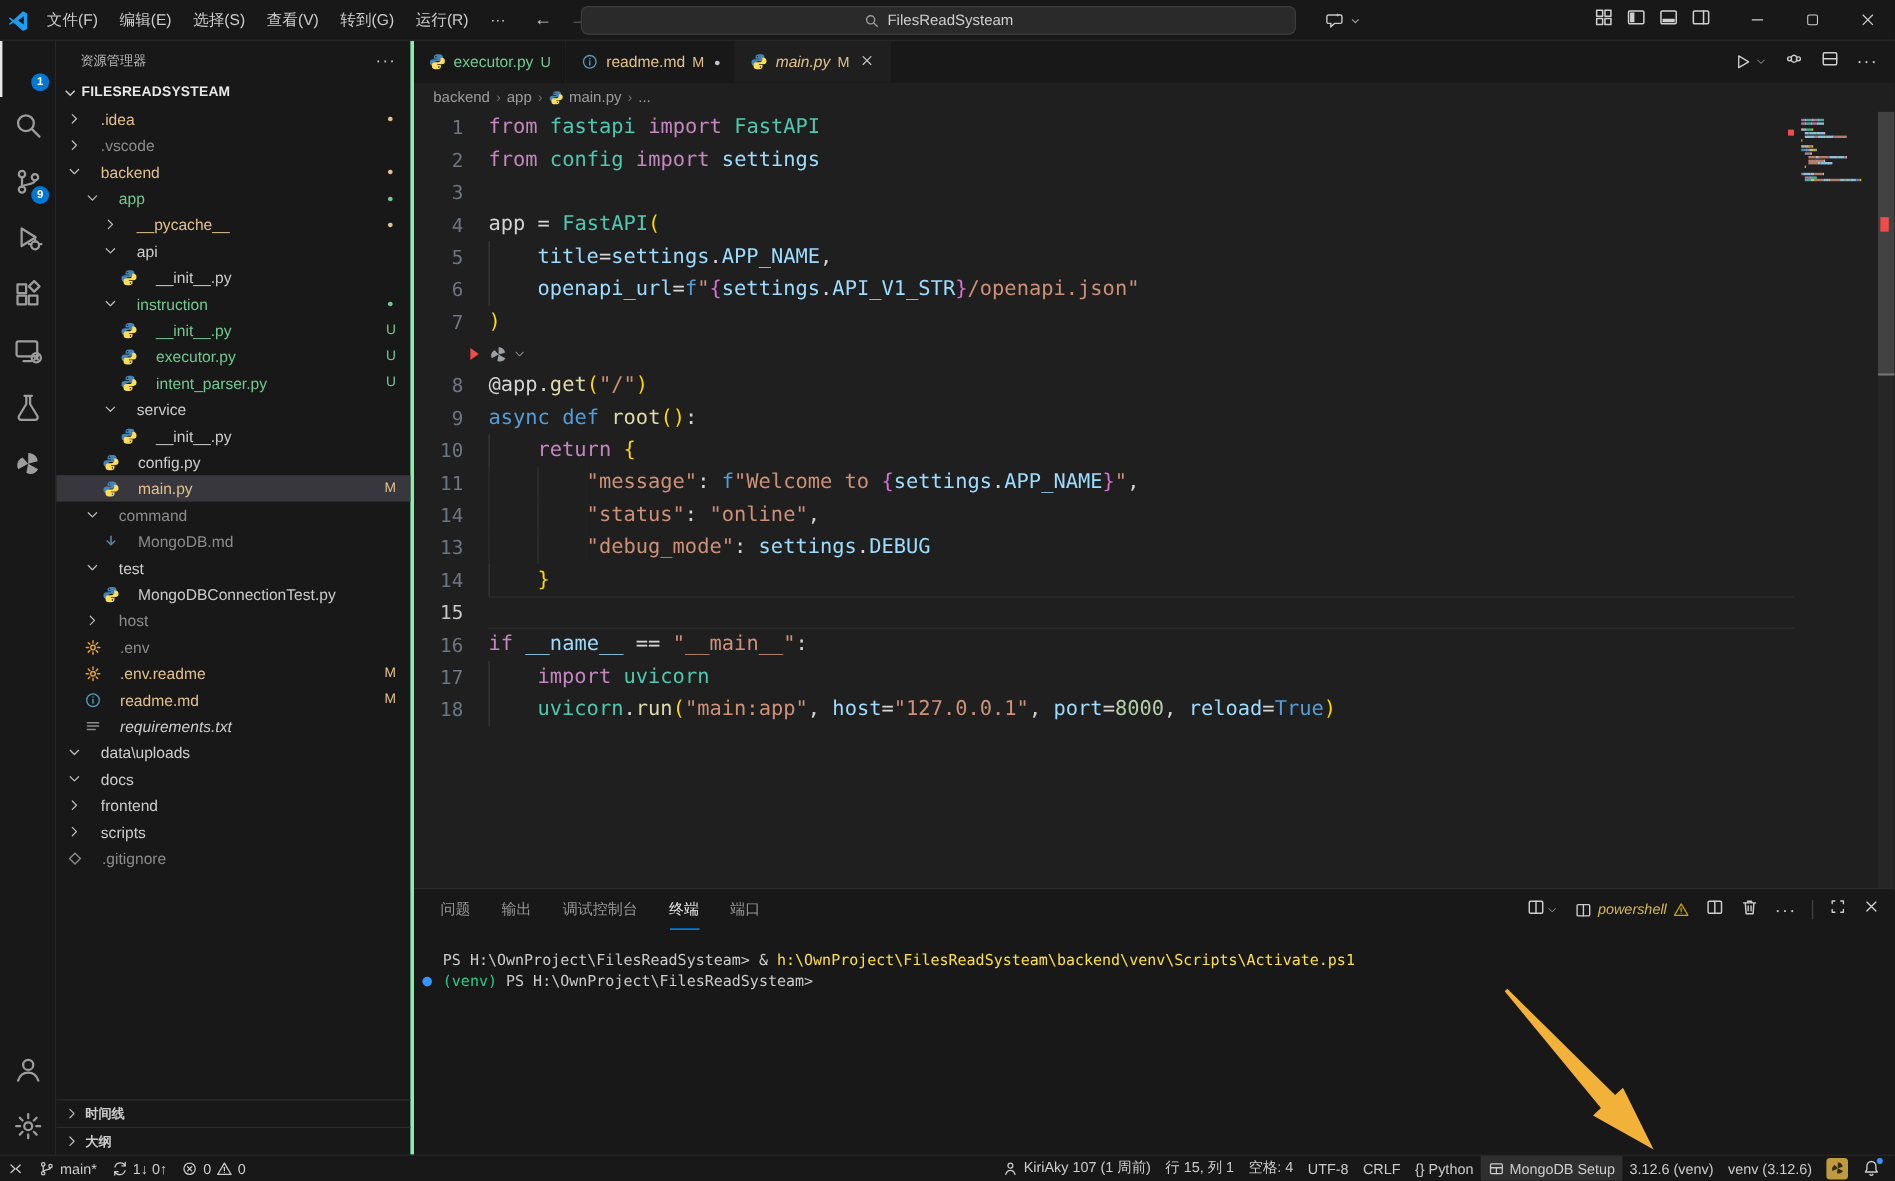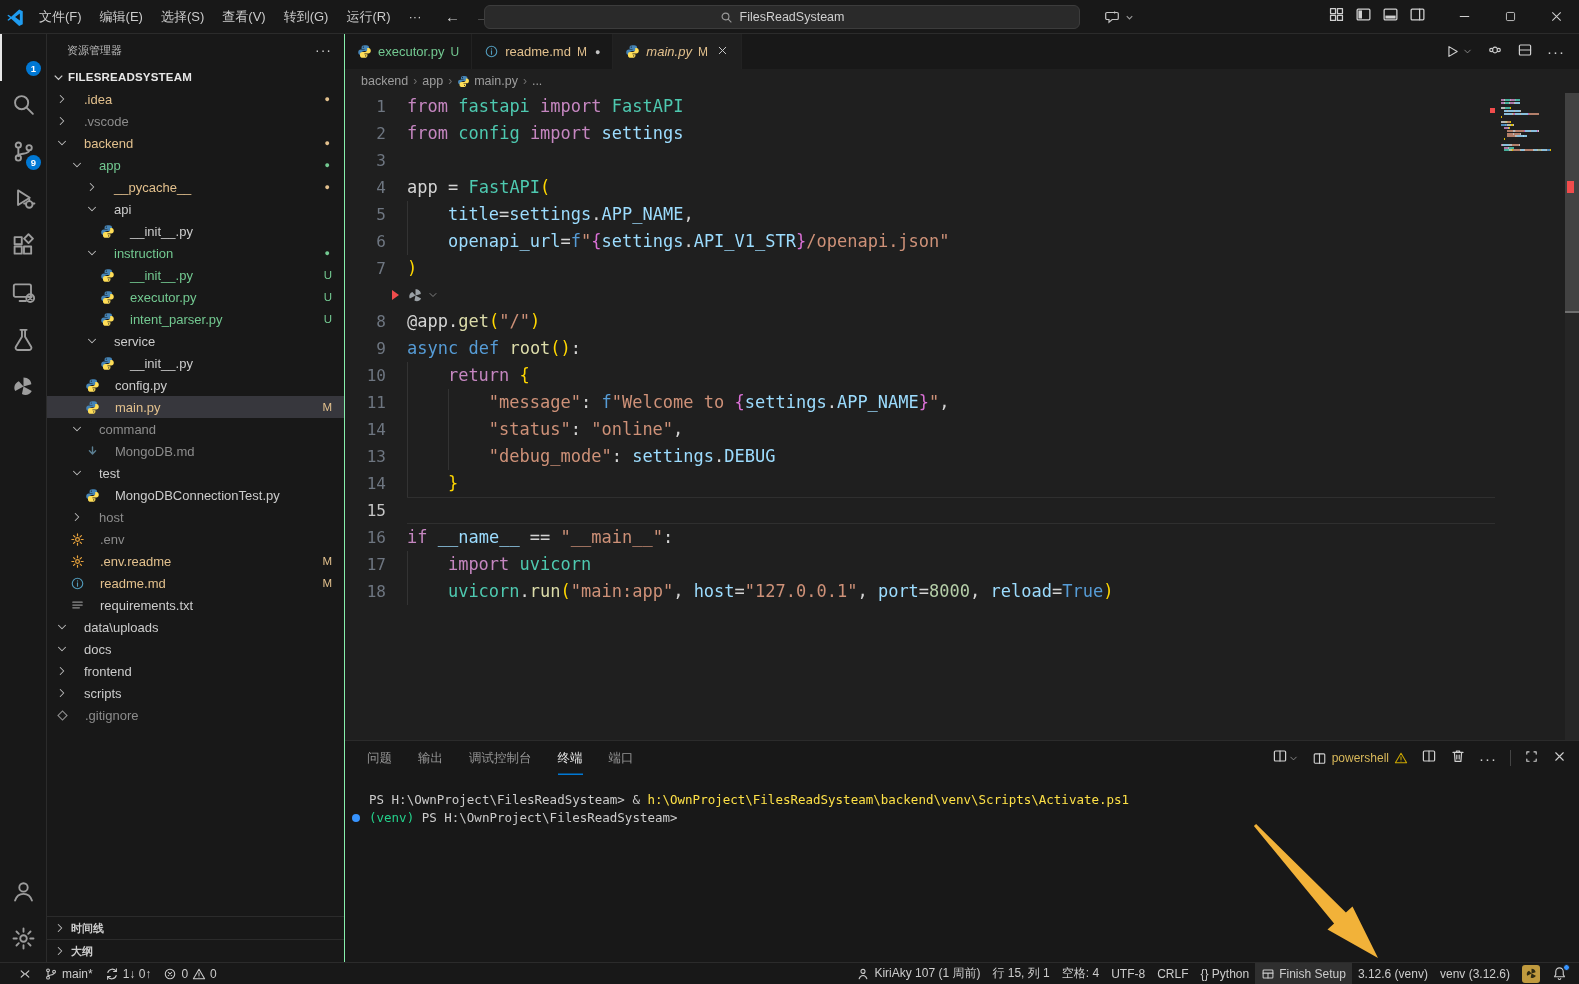--- a/index.html
+++ b/index.html
@@ -31,21 +31,21 @@
   .activitybar { width:47px; border-right:1px solid #2b2b2b; display:flex; flex-direction:column;
     align-items:stretch; background:#181818; }
   .act-item { position:relative; height:47px; display:flex; align-items:center; justify-content:center;
     color:#9d9d9d; }
   .act-item.active { color:#e7e7e7; box-shadow: inset 2px 0 0 #e7e7e7; }
   .act-badge { position:absolute; bottom:5px; right:5px; min-width:15px; height:15px; border-radius:8px;
     background:#0078d4; color:#fff; font-size:9.5px; display:flex; align-items:center; justify-content:center;
     padding:0 3px; font-weight:bold; }
   .act-bottom { margin-top:auto; }
 
-  .sidebar { width:298px; border-right:1px solid #86efac; background:#181818;
+  .sidebar { width:298px; border-right:3px solid #86efac; background:#181818;
     display:flex; flex-direction:column; }
   .sb-header { height:32px; display:flex; align-items:center; padding:0 12px 0 20px;
     font-size:11px; color:#bbbbbb; }
   .sb-header .more { margin-left:auto; color:#cccccc; letter-spacing:1px; font-size:14px; }
   .sb-root { height:22px; display:flex; align-items:center; gap:2px; padding-left:4px;
     font-size:11.5px; font-weight:bold; color:#e7e7e7; letter-spacing:.2px; }
   .tree { flex:0 0 auto; }
   .trow { position:relative; height:22px; display:flex; align-items:center; font-size:13px;gap:12px; }
   .trow.sel { background:#37373d; }
   .trow .lbl { margin-left:3px; white-space:nowrap; }
@@ -102,31 +102,31 @@
   .ov-red { position:absolute; left:2px; top:88px; width:7px; height:12px; }
   .ov-gray { position:absolute; left:0; top:218px; width:14px; height:2px; background:#6f6f6f; }
 
   
   .panel { height:222px; border-top:1px solid #2b2b2b; background:#181818; display:flex; flex-direction:column; }
   .panel-header { height:34px; display:flex; align-items:center; padding:0 12px 0 22px; }
   .ptabs { display:flex; gap:26px; }
   .ptab { font-size:12.5px; color:#969696; height:34px; display:flex; align-items:center; }
   .ptab.active { color:#e7e7e7; box-shadow: inset 0 -1.5px 0 #0078d4; }
   .pactions { margin-left:auto; display:flex; align-items:center; gap:13px; color:#cfcfcf; }
-  .pterm-entry { display:flex; align-items:center; gap:5px; }
+  .pterm-entry { display:flex; align-items:center; gap:5px;font-style:italic; }
   .pdiv { width:1px; height:16px; background:#444444; }
   .terminal { position:relative; flex:1; padding:16px 0 0 24px;
     font-family:"DejaVu Sans Mono", monospace; font-size:12.5px; line-height:18px; }
   .tline { position:relative; white-space:pre; }
   .tdeco { position:absolute; left:-17px; top:5px; width:8px; height:8px; border-radius:50%; }
 
   
   .statusbar { height:22px; border-top:1px solid #2b2b2b; background:#181818;
     display:flex; align-items:center; font-size:12px; color:#cccccc; }
-  .st-left { display:flex; height:100%; padding-left:12px; }
+  .st-left { display:flex; height:100%; padding-left:0; }
   .st-right { margin-left:auto; display:flex; align-items:center; height:100%; padding-right:6px; }
   .st-item { display:flex; align-items:center; gap:4px; height:100%; padding:0 6px; white-space:nowrap; }
   .st-item.hl { background:#2f2f2f; }
   .goldwrap { width:18px; height:18px; border-radius:3px; background:#C09A3E;
     display:flex; align-items:center; justify-content:center; }
   .bellwrap { position:relative; display:flex; }
   .belldot { position:absolute; top:-2px; right:-3px; width:7px; height:7px; border-radius:50%;
     background:#3794ff; border:1px solid #181818; }
 
   .ico { display:inline-flex; align-items:center; justify-content:center; flex:0 0 auto; }
@@ -546,21 +546,21 @@
             <span class="ico" style="height: 15px; width: 15px;">
               <svg viewBox="0 0 16 16" fill="none" stroke="#519ABA" stroke-width="1.2" stroke-linecap="round">
                 <circle cx="8" cy="8" r="5.6"></circle>
                 <path d="M8 7.3v3.5"></path>
                 <circle cx="8" cy="5.2" r=".7" fill="#519ABA" stroke="none"></circle>
               </svg>
             </span>
             <span class="lbl gc-modified">readme.md</span>
             <span class="badge gc-modified">M</span>
           </div>
-          <div class="trow" style="padding-left: 23px;">
+          <div class="trow" style="padding-left: 23px; font-style: italic;">
             <span class="ico" style="height: 15px; width: 15px;">
               <svg viewBox="0 0 16 16" fill="none" stroke="#8C8C8C" stroke-width="1.3" stroke-linecap="round">
                 <path d="M3 4.5h10M3 7.5h10M3 10.5h7"></path>
               </svg>
             </span>
             <span class="lbl gc-normal">requirements.txt</span>
           </div>
           <div class="trow" style="padding-left: 8px;">
             <span class="ico" style="height: 14px; width: 14px; color: rgb(187, 187, 187);">
               <svg viewBox="0 0 16 16" fill="none" stroke="currentColor" stroke-width="1.2" stroke-linecap="round" stroke-linejoin="round">
@@ -1101,21 +1101,21 @@
         <div class="st-item">
           <span>{} Python</span>
         </div>
         <div class="st-item hl">
           <span class="ico" style="height: 14px; width: 14px; color: rgb(204, 204, 204);">
             <svg viewBox="0 0 16 16" fill="none" stroke="currentColor" stroke-width="1.2" stroke-linecap="round" stroke-linejoin="round">
               <rect x="2.4" y="3.4" width="11.2" height="9.2" rx="1"></rect>
               <path d="M2.4 7h11.2M8 7v5.6"></path>
             </svg>
           </span>
-          <span>Finish Setup</span>
+          <span>MongoDB Setup</span>
         </div>
         <div class="st-item">
           <span>3.12.6 (venv)</span>
         </div>
         <div class="st-item">
           <span>venv (3.12.6)</span>
         </div>
         <div class="st-item">
           <span class="goldwrap">
             <span class="ico" style="height: 13px; width: 13px; color: rgb(47, 42, 18);">

